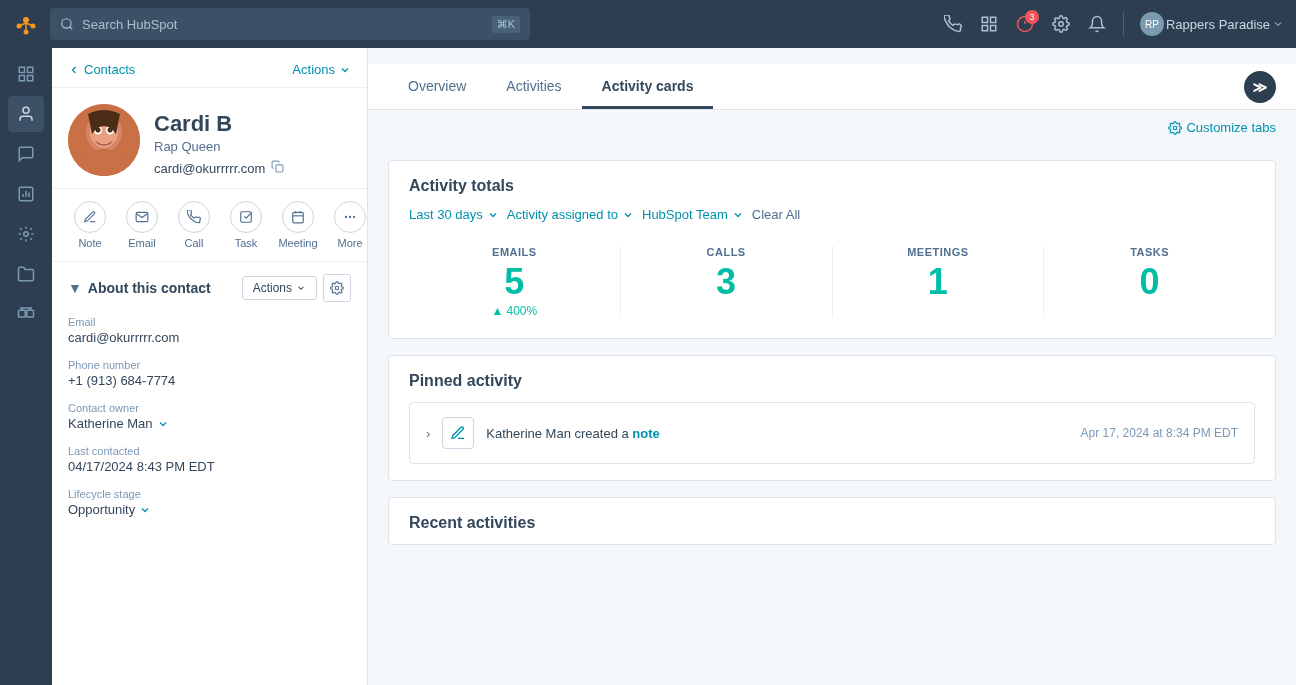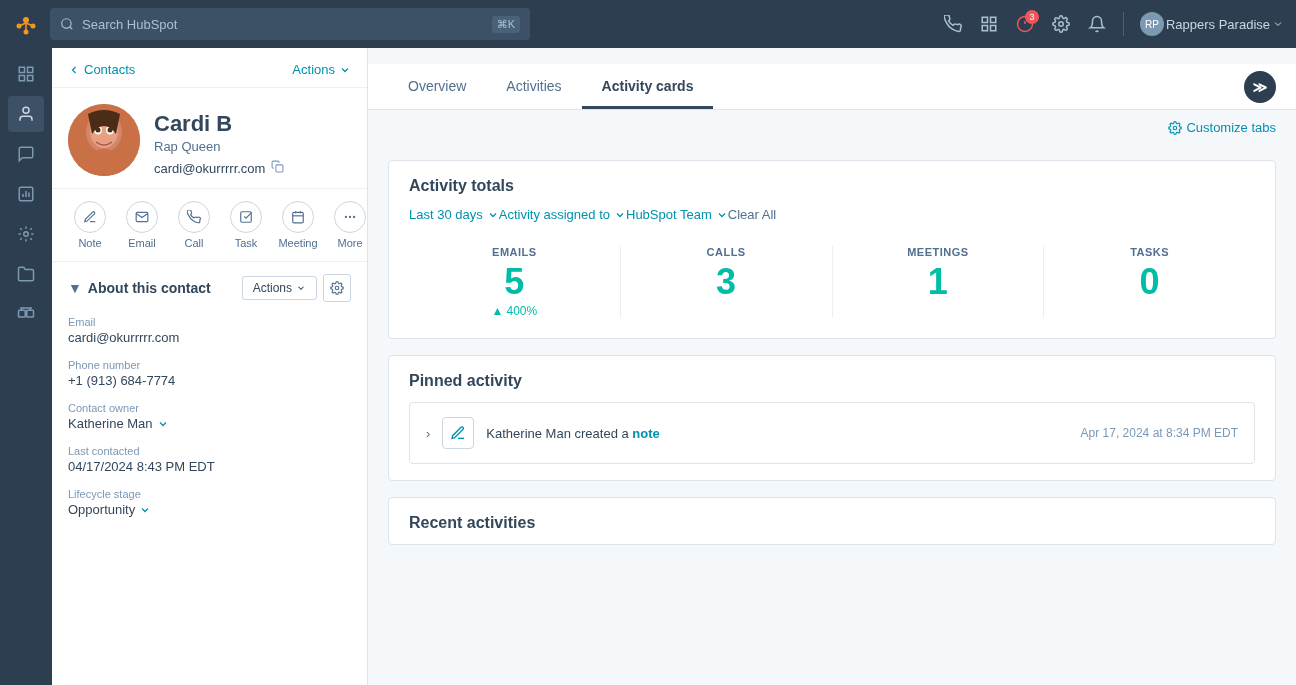--- a/index.html
+++ b/index.html
@@ -234,21 +234,21 @@
       border: 1px solid #dfe3eb;
       border-radius: 4px;
       margin-bottom: 16px;
     }
     .card-header {
       padding: 16px 20px 12px;
       font-size: 16px; font-weight: 700; color: #33475b;
     }
     .filters-row {
       padding: 0 20px 12px;
-      display: flex; align-items: flex-start; flex-wrap: wrap;
+      display: flex; align-items: flex-start; gap: 8px; flex-wrap: wrap;
     }
     .filter-btn {
       display: flex; align-items: center; gap: 4px;
       color: #0091ae; font-size: 13px; font-weight: 500;
       background: none; border: none; cursor: pointer;
     }
     .clear-all-btn {
       color: #516f90; font-size: 13px; background: none; border: none; cursor: pointer;
     }
     .stats-row {

